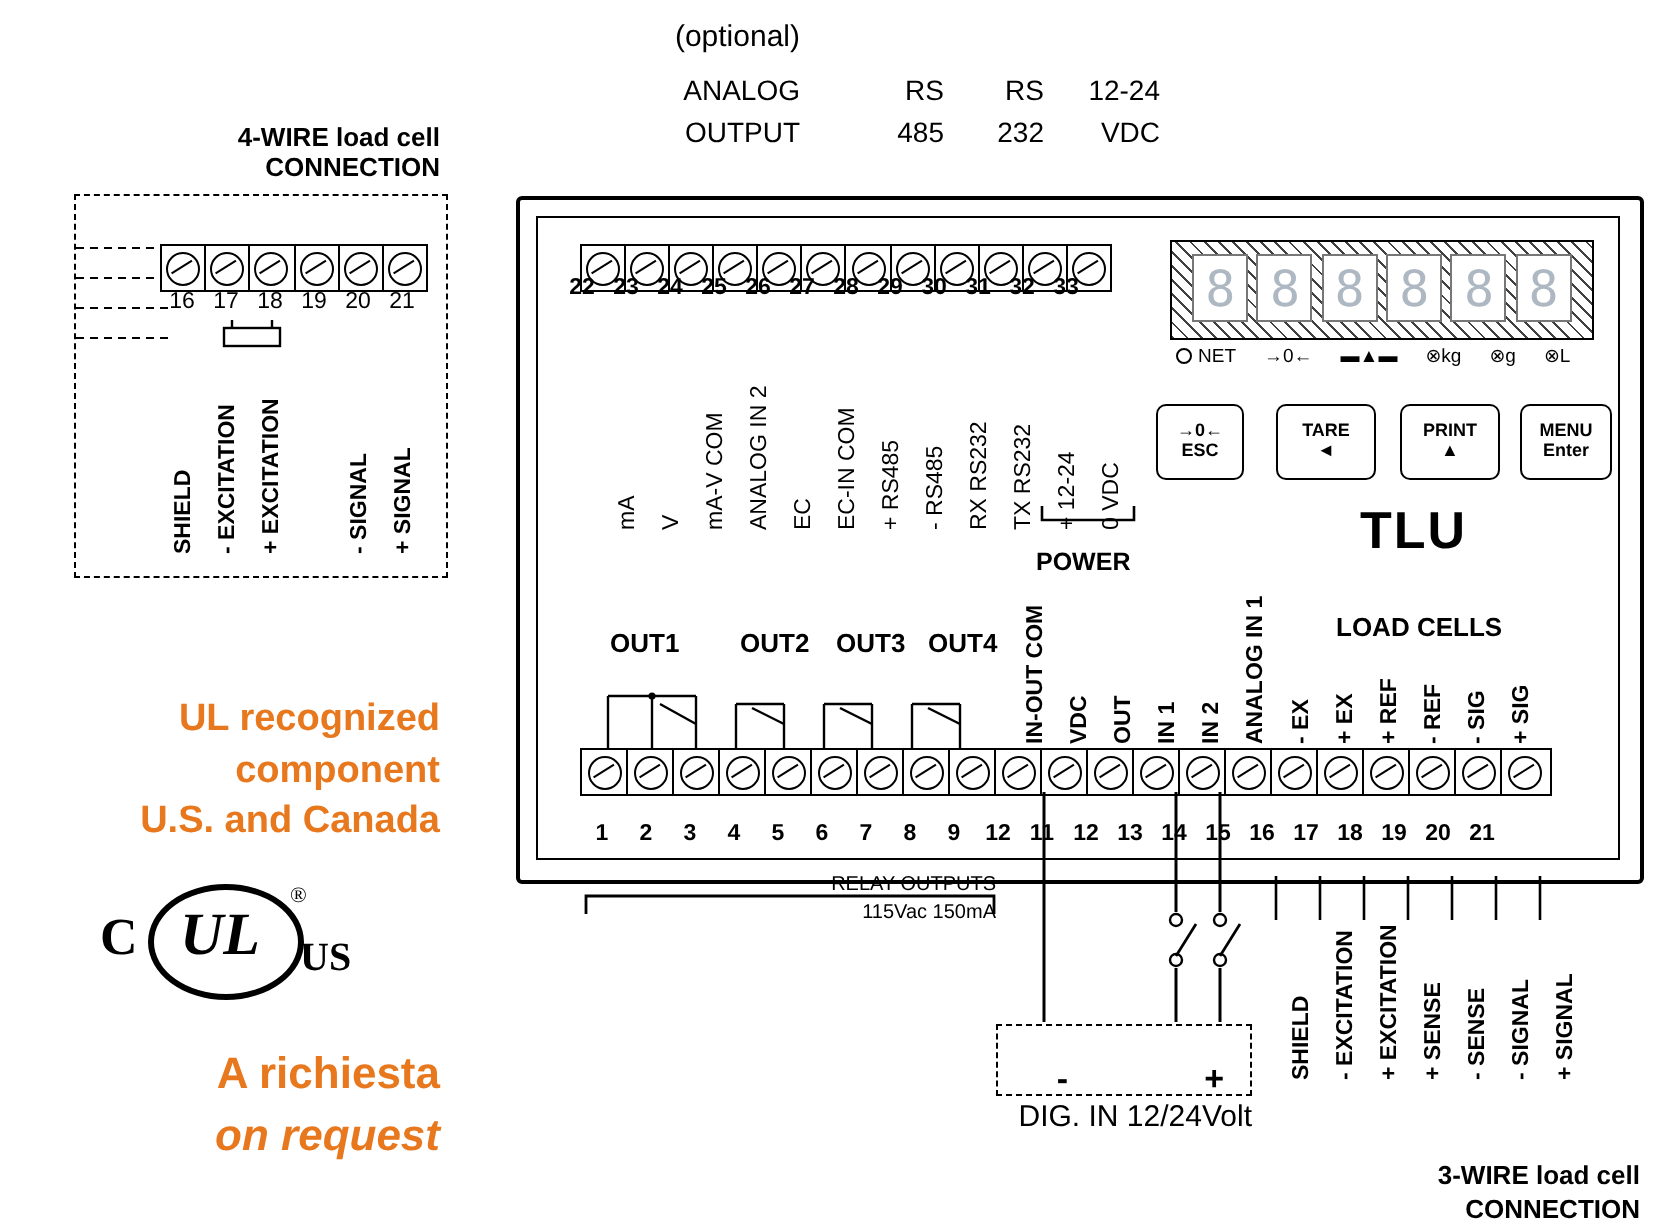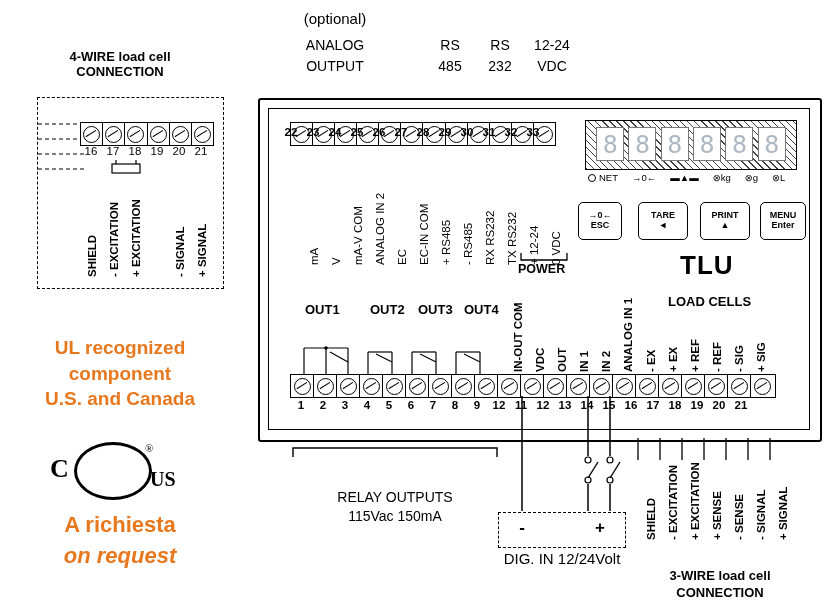--- a/index.html
+++ b/index.html
@@ -5,22 +5,22 @@
   html,body{margin:0;padding:0;}
   body{
     width:834px;height:614px;position:relative;
     background:#ffffff;
     font-family:"Liberation Sans", sans-serif;
     color:#000;
     overflow:hidden;
   }
   .abs{position:absolute;}
   .t{position:absolute;white-space:nowrap;font-size:12px;line-height:1.15;}
-  .b{font-weight:bold;}
-  .c{text-align:center;}
+  .b{font-weight:bold;margin-top:12px;}
+  .c{text-align:right;}
   .vert{
     position:absolute;
     transform-origin:0 0;
     transform:rotate(-90deg);
     white-space:nowrap;
     font-size:11.5px;
     font-weight:bold;
   }
   .vert.norm{font-weight:normal;}
   .orange{color:#E8781E;}
@@ -146,20 +146,21 @@
 
 <div class="t b c orange" style="left:20px;top:335px;width:200px;font-size:19px;line-height:1.35;">
   <span>UL recognized</span><br>
   <span>component</span><br>
   <span>U.S. and Canada</span>
 </div>
 
 <div class="ul-logo" style="left:50px;top:440px;width:150px;height:60px;">
   <div style="position:absolute;left:0;top:14px;font-size:26px;font-weight:bold;">C</div>
   <div style="position:absolute;left:24px;top:2px;width:72px;height:52px;border:3px solid #000;border-radius:50%;"></div>
+  <div style="position:absolute;left:24px;top:2px;width:72px;height:52px;display:flex;align-items:center;justify-content:center;font-size:30px;font-weight:bold;font-style:italic;font-family:'Liberation Serif',serif;">UL</div>
   <div style="position:absolute;left:95px;top:2px;font-size:11px;">®</div>
   <div style="position:absolute;left:100px;top:28px;font-size:20px;font-weight:bold;">US</div>
 </div>
 
 <div class="t b c orange" style="left:20px;top:510px;width:200px;font-size:22px;line-height:1.4;">
   <span>A richiesta</span><br>
   <span style="font-style:italic;">on request</span>
 </div>
 
 <div class="t c" style="left:270px;top:10px;width:130px;font-size:15px;">(optional)</div>
@@ -449,21 +450,21 @@
   <div style="width:22px;">19</div>
   <div style="width:22px;">20</div>
   <div style="width:22px;">21</div>
 </div>
 
 <div class="abs" style="left:292px;top:445px;">
   <svg width="206" height="12">
     <path d="M1 12 L1 3 L205 3 L205 12" fill="none" stroke="#000" stroke-width="1.4"></path>
   </svg>
 </div>
-<div class="t c" style="left:292px;top:488px;width:206px;font-size:14px;line-height:1.35;">
+<div class="t c" style="left:292px;top:436px;width:206px;font-size:10px;line-height:1.35;">
   <span>RELAY OUTPUTS</span><br>
   <span>115Vac 150mA</span>
 </div>
 
 <div class="abs" style="left:500px;top:396px;">
   <svg width="140" height="130">
 
     <line x1="22" y1="0" x2="22" y2="115" stroke="#000" stroke-width="1.5"></line>
     <line x1="88" y1="0" x2="88" y2="60" stroke="#000" stroke-width="1.5"></line>
     <line x1="110" y1="0" x2="110" y2="60" stroke="#000" stroke-width="1.5"></line>

